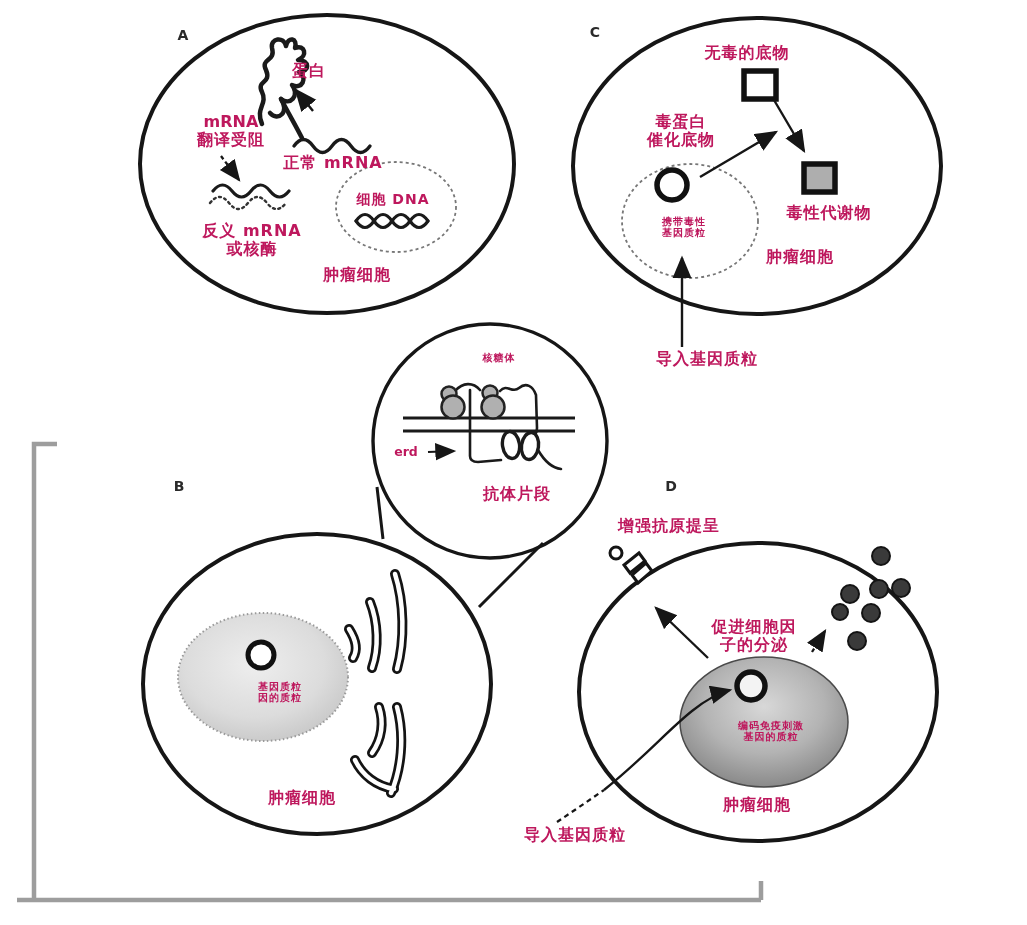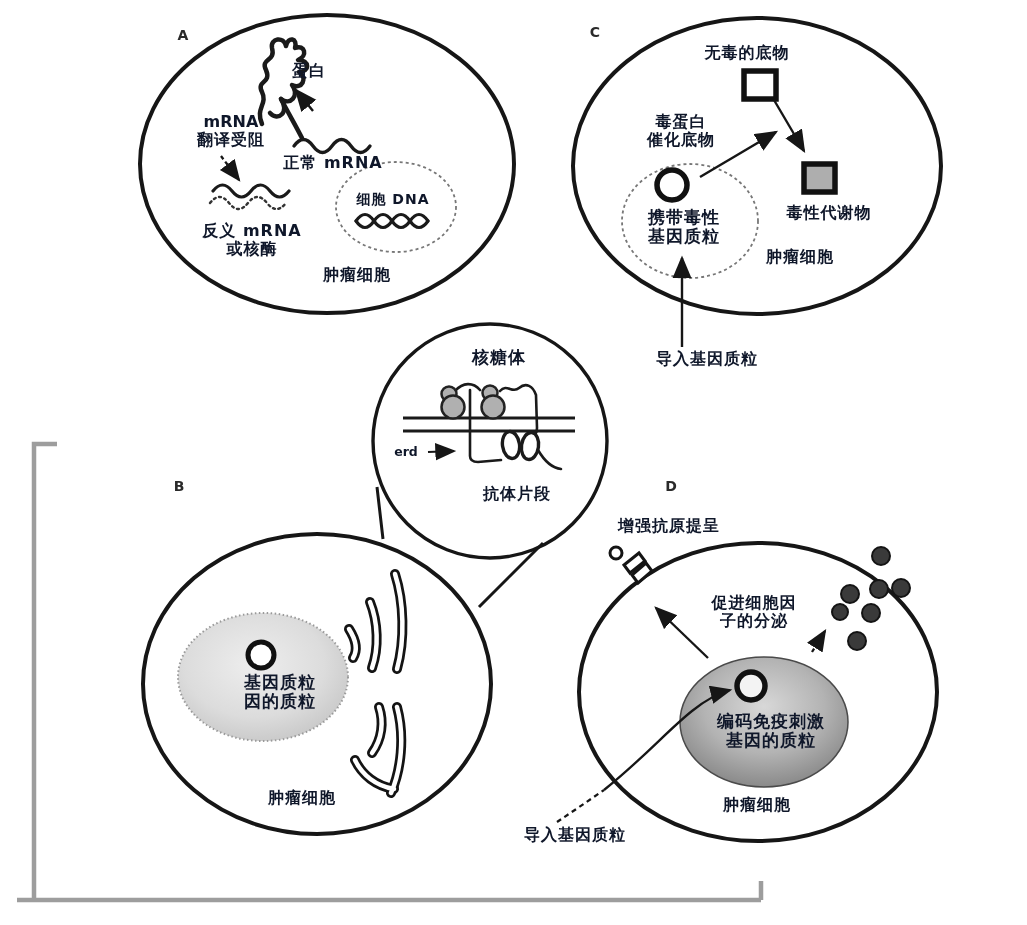--- a/index.html
+++ b/index.html
@@ -1,23 +1,23 @@
 <!DOCTYPE html>
 <html><head>
 <meta charset="utf-8">
 <style>
   html,body{margin:0;padding:0;background:#fff;}
   .stage{position:relative;width:1027px;height:925px;background:#ffffff;overflow:hidden;
          font-family:"DejaVu Sans","Liberation Sans",sans-serif;}
   svg.art{position:absolute;left:0;top:0;}
-  .lbl{position:absolute;transform:translate(-50%,-50%);color:#0f172a;font-weight:bold;
+  .lbl{position:absolute;transform:translate(-50%,-50%);color:#be185d;font-weight:bold;
        text-align:center;white-space:nowrap;line-height:1.12;letter-spacing:1px;}
   .lbl span{display:block;}
   .sz14{font-size:14px;}
-  .sz15{font-size:17px;}
+  .sz15{font-size:10px;}
   .sz16{font-size:16px;}
   .panel-letter{font-size:14px;letter-spacing:0;color:#2a2a2a;}
   .latin{font-weight:bold;letter-spacing:0;}
 </style>
 </head>
 <body>
 
 <div class="stage">
 
   <svg class="art" width="1027" height="925" viewBox="0 0 1027 925">
@@ -194,21 +194,21 @@
 
   <div class="lbl panel-letter" style="left:179px;top:487px;">B</div>
   <div class="lbl sz15" style="left:280px;top:692px;">
     <span>基因质粒</span>
     <span>因的质粒</span>
   </div>
   <div class="lbl sz16" style="left:302px;top:798px;">肿瘤细胞</div>
 
   <div class="lbl panel-letter" style="left:671px;top:487px;">D</div>
   <div class="lbl sz16" style="left:669px;top:526px;">增强抗原提呈</div>
-  <div class="lbl sz16" style="left:754px;top:612px;">
+  <div class="lbl sz16" style="left:754px;top:636px;">
     <span>促进细胞因</span>
     <span>子的分泌</span>
   </div>
   <div class="lbl sz15" style="left:771px;top:731px;">
     <span>编码免疫刺激</span>
     <span>基因的质粒</span>
   </div>
   <div class="lbl sz16" style="left:757px;top:805px;">肿瘤细胞</div>
   <div class="lbl sz16" style="left:575px;top:835px;">导入基因质粒</div>
 

